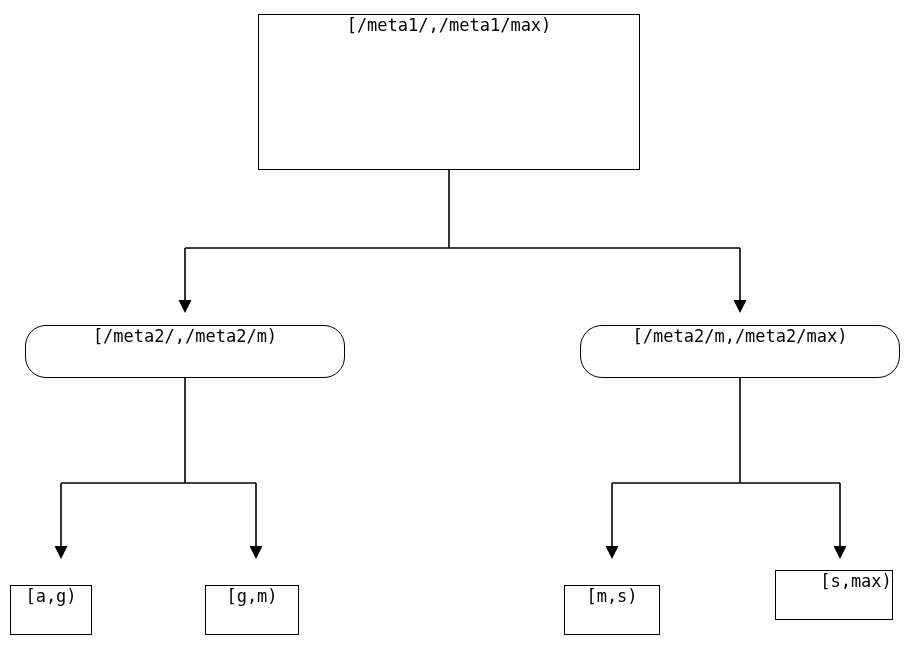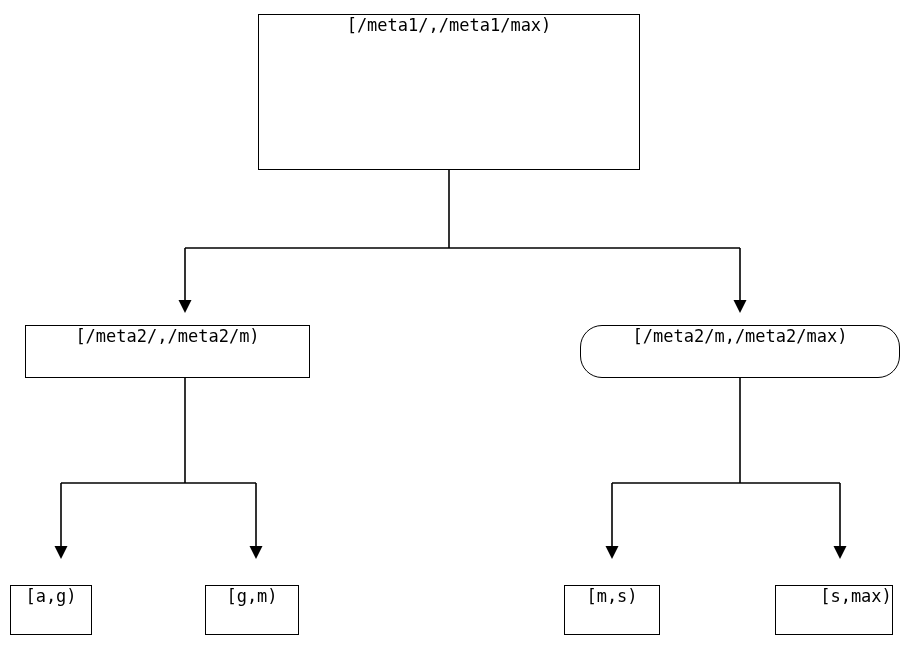--- a/index.html
+++ b/index.html
@@ -37,26 +37,26 @@
     border: 1.6px solid #000000;
     background: #ffffff;
     display: flex;
     align-items: flex-start;
     justify-content: center;
     font-size: 17px;
     color: #000000;
     white-space: nowrap;
   }
   .node-root   { left: 258px; top: 14px;  width: 382px; height: 156px; }
-  .node-l2a    { left: 25px;  top: 325px; width: 285px; height: 53px; }
+  .node-l2a    { left: 25px;  top: 325px; width: 320px; height: 53px; border-radius: 21px; }
   .node-l2b    { left: 580px; top: 325px; width: 320px; height: 53px; border-radius: 22px; }
   .node-leaf1  { left: 10px;  top: 585px; width: 82px; height: 50px; }
   .node-leaf2  { left: 205px; top: 585px; width: 94px; height: 50px; }
   .node-leaf3  { left: 564px; top: 585px; width: 96px;  height: 50px; }
-  .node-leaf4  { left: 775px; top: 585px; width: 118px; height: 50px; padding-left: 44px; }
+  .node-leaf4  { left: 775px; top: 570px; width: 118px; height: 50px; padding-left: 44px; }
 </style>
 </head>
 <body>
 
 <div class="canvas">
 
   <svg class="connectors" viewBox="0 0 912 652" xmlns="http://www.w3.org/2000/svg">
 
     <path d="M449 170 V248"></path>
     <path d="M185 248 H740"></path>

